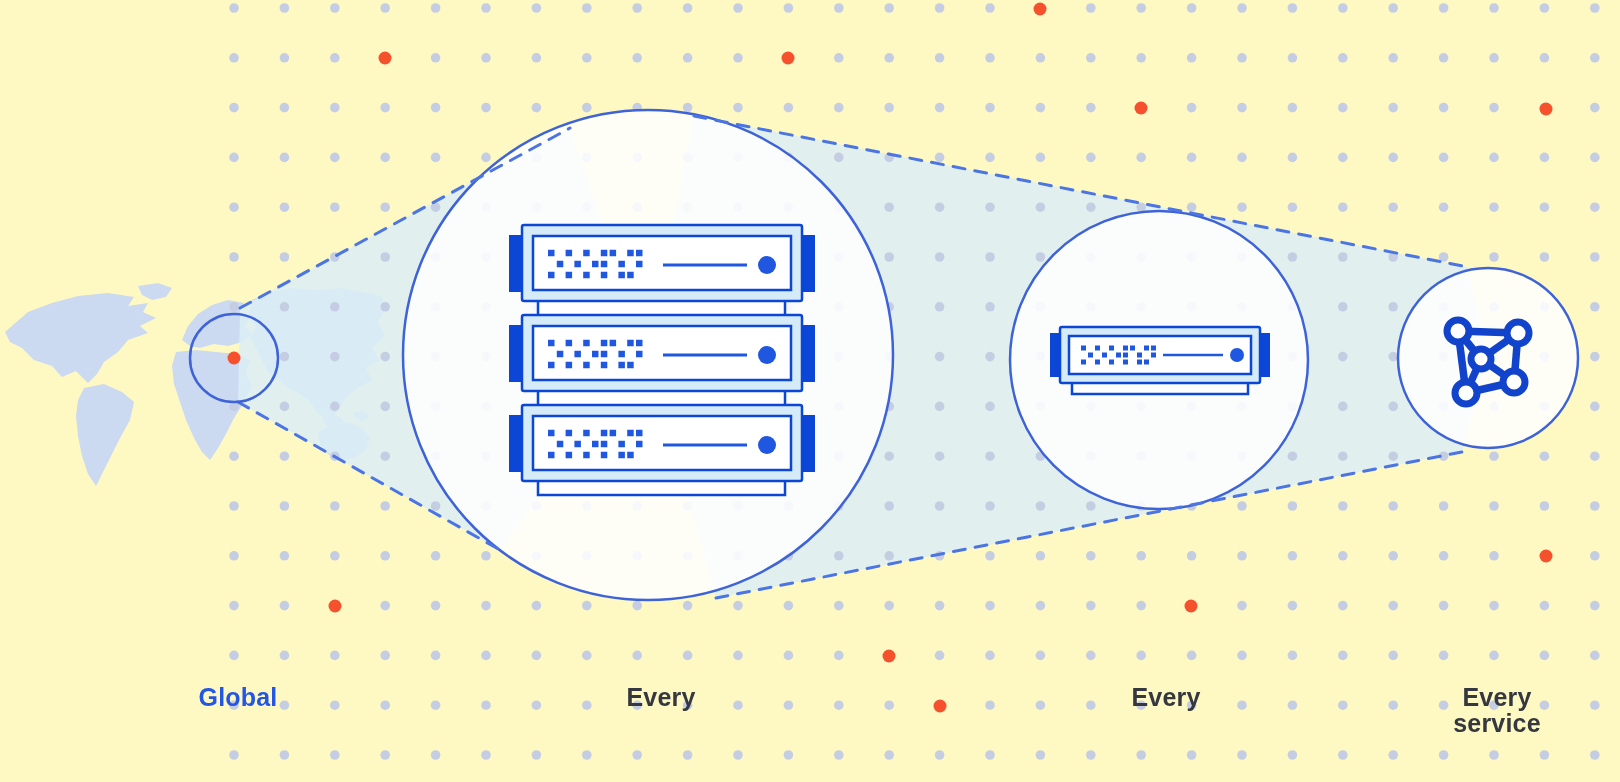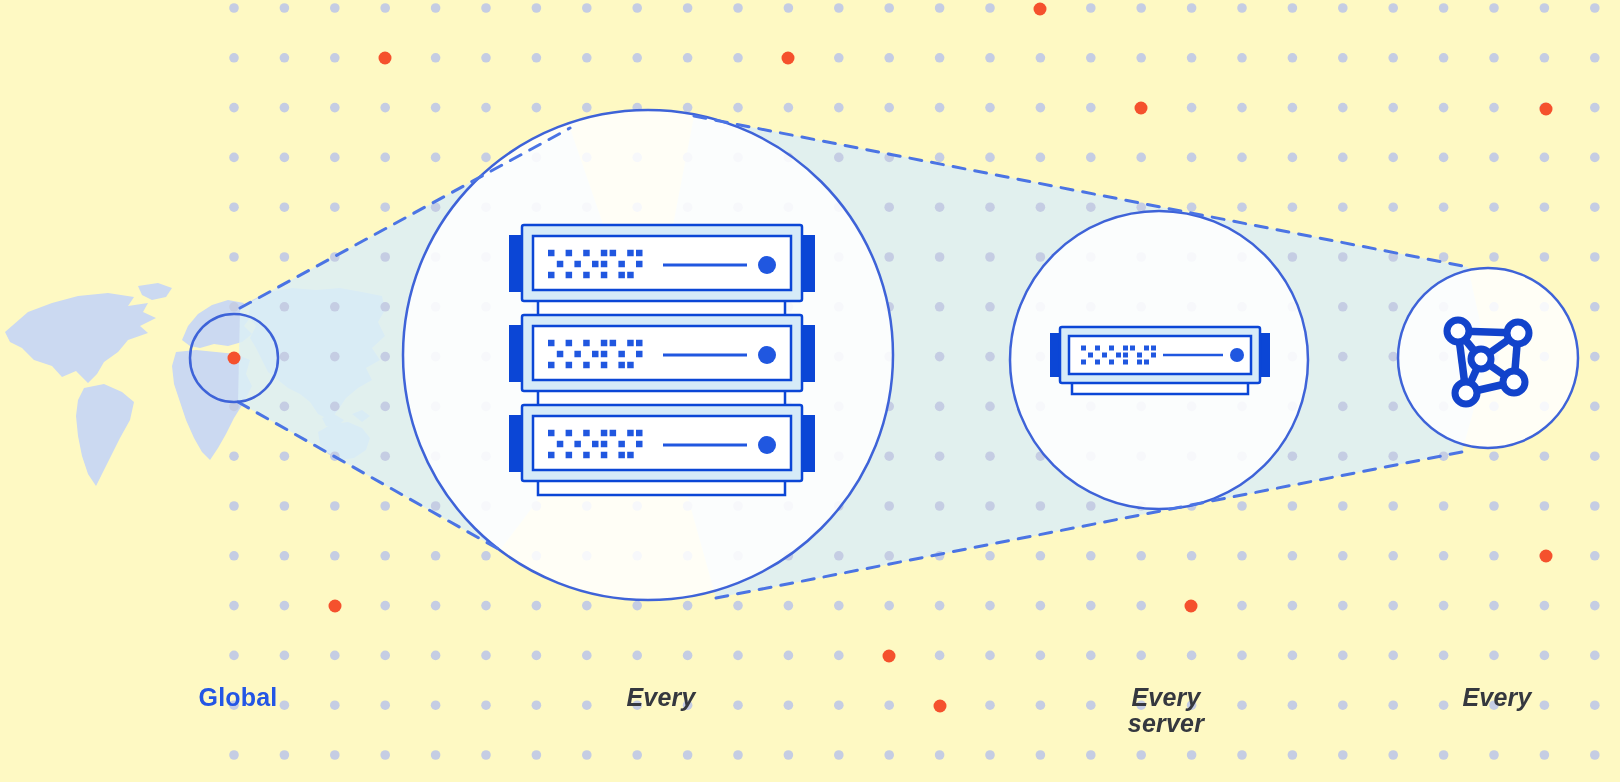--- a/index.html
+++ b/index.html
@@ -4,21 +4,21 @@
 <style>
   html,body{margin:0;padding:0;background:#ffffff;}
   .stage{position:relative;width:1620px;height:782px;overflow:hidden;
          font-family:"Liberation Sans", sans-serif;background:#fef9c3;}
   .stage svg{position:absolute;left:0;top:0;}
   .caption{position:absolute;width:240px;margin-left:-120px;top:684px;
            text-align:center;font-weight:bold;font-size:25px;line-height:26px;
            letter-spacing:.2px;}
   .caption span{display:block;}
   .caption.c-blue{color:#2356e5;}
-  .caption.c-dark{color:#35383f;font-style:italic;}
+  .caption.c-dark{color:#35383f;}
 </style>
 </head>
 <body>
 
 <div class="stage">
   <svg id="diagram" width="1620" height="782" viewBox="0 0 1620 782">
       <g>
         <path d="M5,332 L28,312 52,303 78,296 108,293 134,297 128,306 148,303 143,312 156,318 140,326 148,333 128,340 118,352 104,362 97,374 88,383 76,371 62,377 52,366 34,360 22,348 10,342 Z" fill="#cbd9f1"></path>
         <path d="M138,286 L158,283 172,288 166,297 152,300 142,295 Z" fill="#cbd9f1"></path>
         <path d="M84,388 L104,384 122,392 134,402 130,420 120,438 110,458 102,474 96,486 88,474 82,456 78,436 76,416 78,400 Z" fill="#cbd9f1"></path>
@@ -636,18 +636,18 @@
     </svg>
 
   <div class="caption c-blue" style="left: 238px;">
     <span>Global</span>
   </div>
   <div class="caption c-dark" style="left: 661px;">
     <span>Every</span>
   </div>
   <div class="caption c-dark" style="left: 1166px;">
     <span>Every</span>
-    <span>server</span>
   </div>
   <div class="caption c-dark" style="left: 1497px;">
     <span>Every</span>
+    <span>service</span>
   </div>
 </div>
 
 </body></html>

